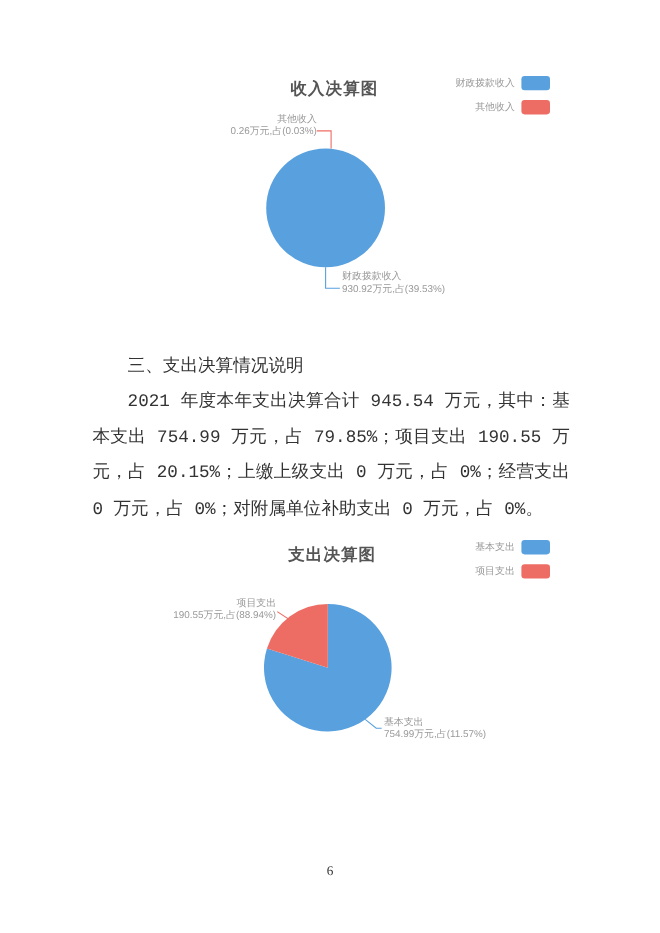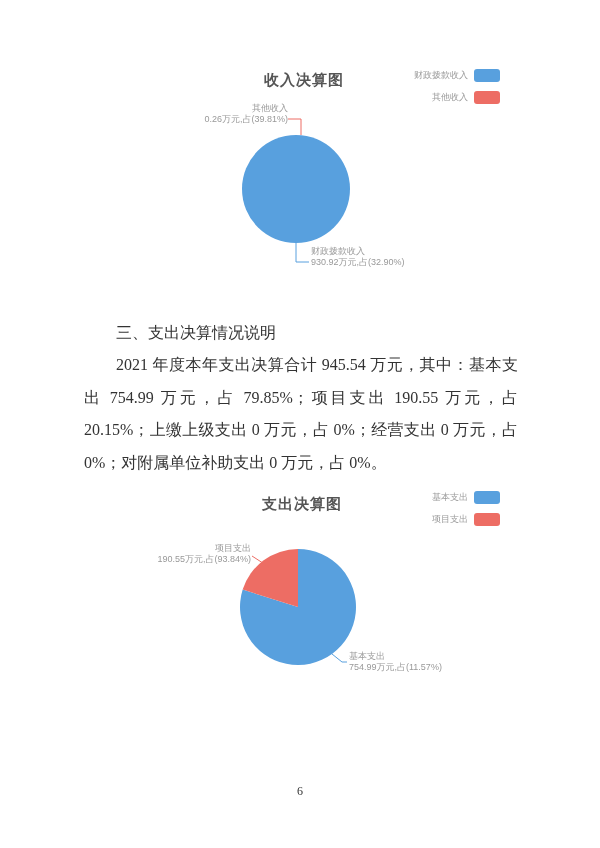--- a/index.html
+++ b/index.html
@@ -9,21 +9,21 @@
   .chart-title{position:absolute;font-size:15px;font-weight:bold;color:#555;
                font-family:"Liberation Sans",sans-serif;letter-spacing:1px;}
   .legend{position:absolute;display:flex;flex-direction:column;gap:9px;}
   .legend-row{display:flex;align-items:center;justify-content:flex-end;gap:6px;height:13px;}
   .legend-label{font-size:9px;color:#999;}
   .swatch{width:26px;height:13px;border-radius:3px;display:inline-block;}
   .pie-svg{position:absolute;left:0;top:0;display:block;}
   .pie-label{position:absolute;font-size:9px;color:#999;line-height:11px;white-space:nowrap;
              font-family:"Liberation Sans",sans-serif;}
   .pie-label.align-right{text-align:right;}
-  .text-block p{position:absolute;margin:0;font-family:Liberation Serif, serif;
+  .text-block p{position:absolute;margin:0;font-family:Liberation Mono, monospace;
                 color:#333;font-size:16px;}
   .section-heading{top:323px;left:84px;width:436px;text-indent:2em;line-height:20px;}
   .section-paragraph{top:349px;left:84px;width:434px;text-indent:2em;line-height:32.7px;
                      text-align:justify;}
   .page-number{position:absolute;top:784px;left:0;width:100%;text-align:center;
                font-family:"Liberation Serif","DejaVu Serif",serif;font-size:12px;color:#333;}
 </style>
 </head>
 <body>
 
@@ -46,25 +46,25 @@
     <svg class="pie-svg" width="600" height="235">
       <g>
           <circle cx="296" cy="129" r="54" fill="#58A0DE"></circle>
         </g>
       <polyline points="288,59 301,59 301,75" fill="none" stroke-width="1" stroke="#ED6D64"></polyline>
       <polyline points="296,183 296,202 309,202" fill="none" stroke-width="1" stroke="#58A0DE"></polyline>
     </svg>
 
     <div class="pie-label align-right" style="right:312px;top:43px;">
       <div>其他收入</div>
-      <div>0.26万元,占(39.81%)</div>
+      <div>0.26万元,占(0.03%)</div>
     </div>
     <div class="pie-label" style="left:311px;top:186px;">
       <div>财政拨款收入</div>
-      <div>930.92万元,占(32.90%)</div>
+      <div>930.92万元,占(39.53%)</div>
     </div>
   </section>
 
   <section class="text-block">
     <p class="section-heading">三、支出决算情况说明</p>
     <p class="section-paragraph">2021 年度本年支出决算合计 945.54 万元，其中：基本支出 754.99 万元，占 79.85%；项目支出 190.55 万元，占 20.15%；上缴上级支出 0 万元，占 0%；经营支出 0 万元，占 0%；对附属单位补助支出 0 万元，占 0%。</p>
   </section>
 
   <section class="chart-block" style="top:485px;height:235px;">
     <div class="chart-title" style="left:262px;top:10px;text-align:right;">支出决算图</div>
@@ -84,21 +84,21 @@
       <g>
           <path d="M298,122 L298.00,64.00 A58,58 0 1 1 242.67,104.60 Z" fill="#58A0DE"></path>
           <path d="M298,122 L242.67,104.60 A58,58 0 0 1 298.00,64.00 Z" fill="#ED6D64"></path>
         </g>
       <polyline points="252,71 269,82" fill="none" stroke-width="1" stroke="#ED6D64"></polyline>
       <polyline points="332,169 342,177 347,177" fill="none" stroke-width="1" stroke="#58A0DE"></polyline>
     </svg>
 
     <div class="pie-label align-right" style="right:349px;top:58px;">
       <div>项目支出</div>
-      <div>190.55万元,占(93.84%)</div>
+      <div>190.55万元,占(88.94%)</div>
     </div>
     <div class="pie-label" style="left:349px;top:166px;">
       <div>基本支出</div>
       <div>754.99万元,占(11.57%)</div>
     </div>
   </section>
 
   <div class="page-number">6</div>
 
 </div>

